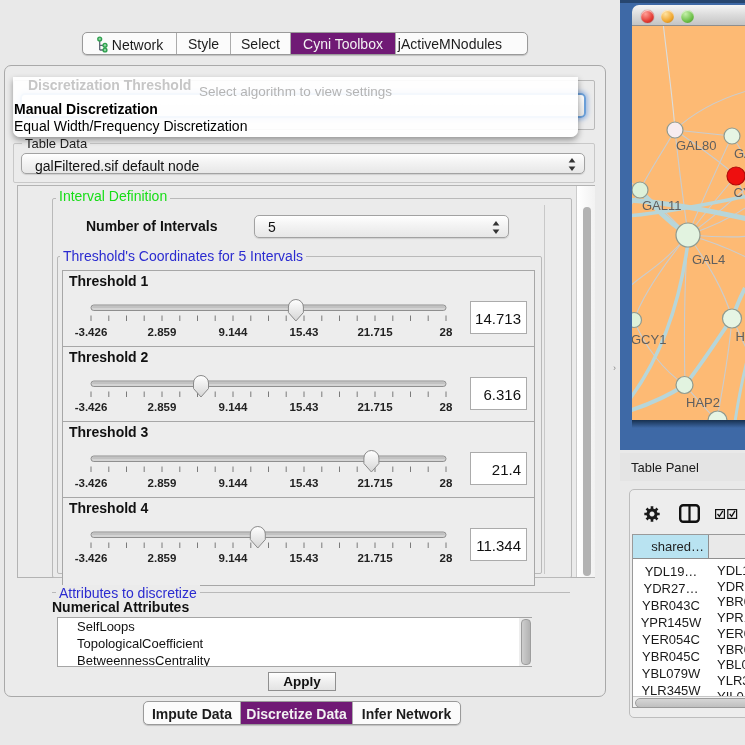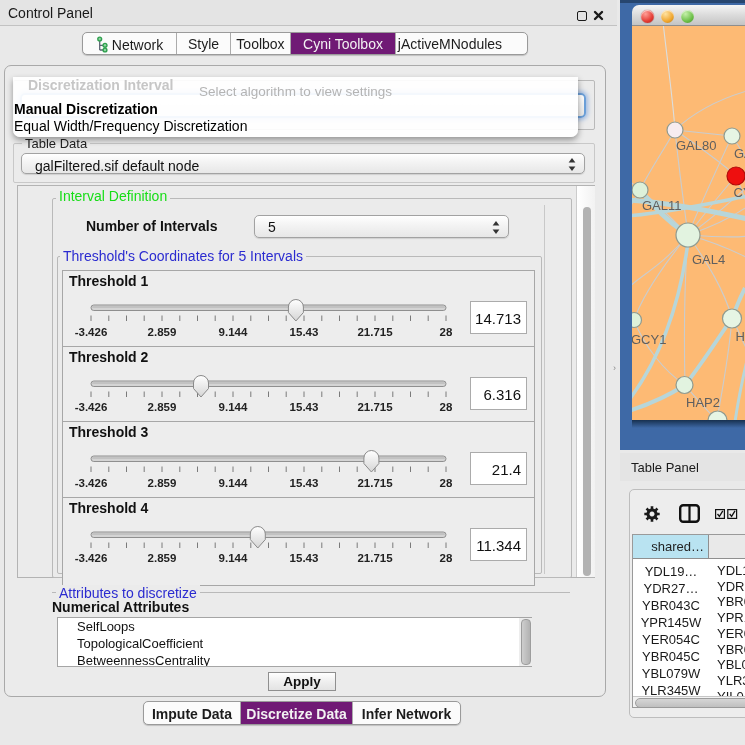--- a/index.html
+++ b/index.html
@@ -55,41 +55,34 @@
 
   #tpbar{left:620px;top:453px;width:125px;height:28px;background:#e4e4e4;}
   #tpbar .t{left:11px;top:7px;font-size:13px;color:#1a1a1a;}
   #tpanel{left:629px;top:489px;width:130px;height:229px;background:#ededed;
           border:1px solid #bdbdbd;border-radius:5px;box-sizing:border-box;}
 </style>
 </head>
 <body>
 <div id="root">
 
-  <div class="abs" id="titlebar">
-    <div class="abs t">Control Panel</div>
-    <div class="abs float-ico"></div>
-    <svg class="abs" style="left:593px;top:10px;" width="11" height="11" viewBox="0 0 11 11">
-        <path d="M2 2 L9 9 M9 2 L2 9" stroke="#1a1a1a" stroke-width="2.4" stroke-linecap="round"></path>
-      </svg>
-  </div>
 
   <div class="abs tabbar" style="left:82px;top:32px;width:444px;height:21px;">
     <div class="tab" style="width:94px;">
       <svg width="12" height="17" viewBox="0 0 12 17" style="vertical-align:-3px;margin-right:4px;">
         <path d="M3.7 5 V14 M3.7 9.3 H7 M3.7 14 H7" stroke="#5a6472" stroke-width="1.3" fill="none"></path>
         <circle cx="3.7" cy="3" r="2.6" fill="#2fa04e"></circle>
           <circle cx="3.7" cy="3" r="1.2" fill="#8fd3a2"></circle>
         <circle cx="9" cy="9.3" r="2.6" fill="#2fa04e"></circle>
           <circle cx="9" cy="9.3" r="1.2" fill="#8fd3a2"></circle>
         <circle cx="9" cy="14" r="2.6" fill="#2fa04e"></circle>
           <circle cx="9" cy="14" r="1.2" fill="#8fd3a2"></circle>
       </svg>Network</div>
     <div class="tab" style="width:54px;">Style</div>
-    <div class="tab" style="width:60px;">Toolbox</div>
+    <div class="tab" style="width:60px;">Select</div>
     <div class="tab sel" style="width:105px;">Cyni Toolbox</div>
     <div class="tab" style="width:108px;">jActiveMNodules</div>
   </div>
 
   <div class="abs" id="mainpanel"></div>
 
   <div class="abs gborder" style="left:13px;top:80px;width:580px;height:48px;"></div>
 
   <div class="abs combo" style="left:20px;top:93px;width:566px;height:25px;border:2px solid #6b9fd8;box-shadow:0 0 4px 2px rgba(100,150,220,.55);"></div>
 
@@ -414,15 +407,15 @@
     </div>
     <div style="position:absolute;left:0;top:161px;width:113px;height:13px;background:#f2f2f2;border-top:1px solid #c6c6c6;box-sizing:border-box;"></div>
     <div style="position:absolute;left:2px;top:162.5px;width:115px;height:10px;background:linear-gradient(#d6d6d6,#bfbfbf);border:1px solid #9d9d9d;border-radius:5px;box-sizing:border-box;"></div>
   </div>
 
   <div class="abs" style="left:13px;top:77px;width:565px;height:60px;background:rgba(255,255,255,0.93);
        border-radius:0 0 7px 7px;box-shadow:0 3px 6px rgba(0,0,0,0.38);"></div>
   <div class="abs" style="left:13px;top:84px;width:565px;text-align:center;font-size:13.5px;color:#b4b4b4;">Select algorithm to view settings</div>
   <div class="abs" style="left:14px;top:101px;font-size:14px;font-weight:bold;color:#000;">Manual Discretization</div>
   <div class="abs" style="left:14px;top:118px;font-size:14px;color:#000;">Equal Width/Frequency Discretization</div>
-  <div class="abs" style="left:28px;top:76.5px;font-weight:bold;font-size:14px;color:#c6c6c6;">Discretization Interval</div>
+  <div class="abs" style="left:28px;top:76.5px;font-weight:bold;font-size:14px;color:#c6c6c6;">Discretization Threshold</div>
 
 </div>
 
 </body></html>

